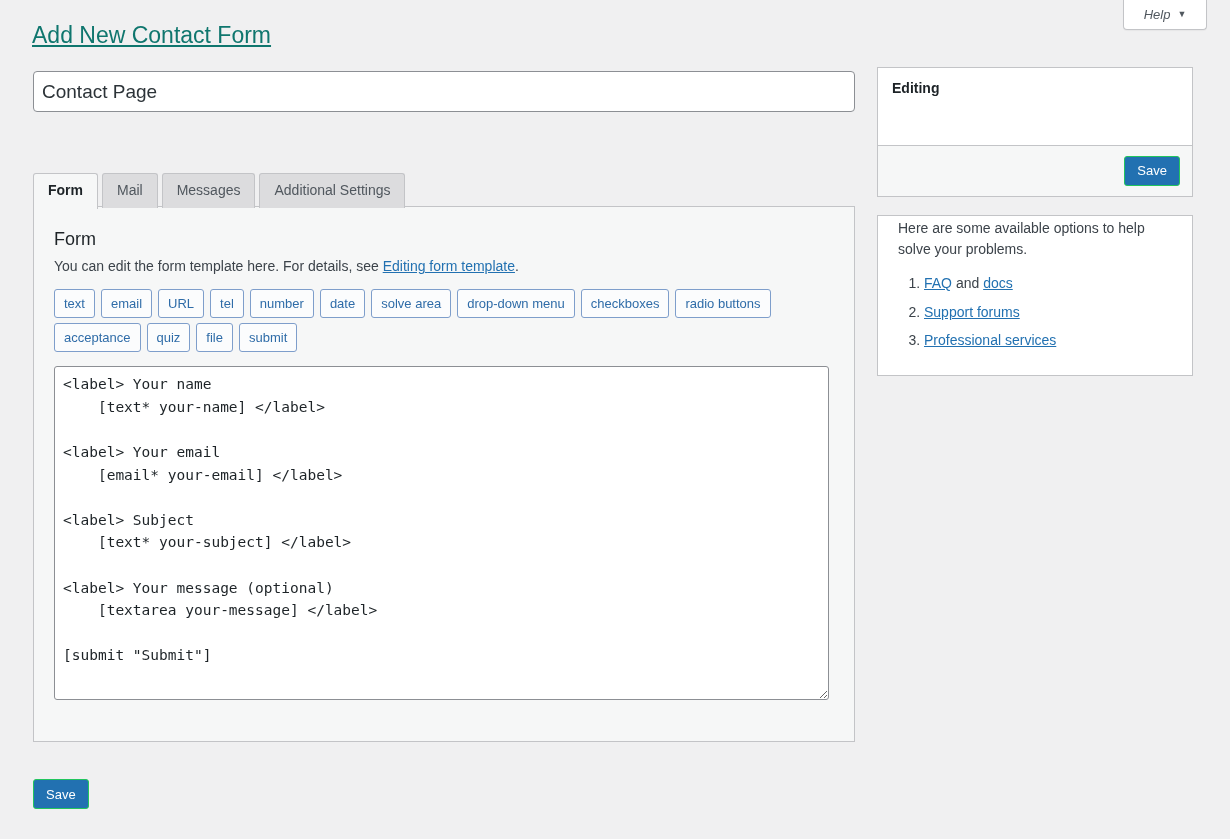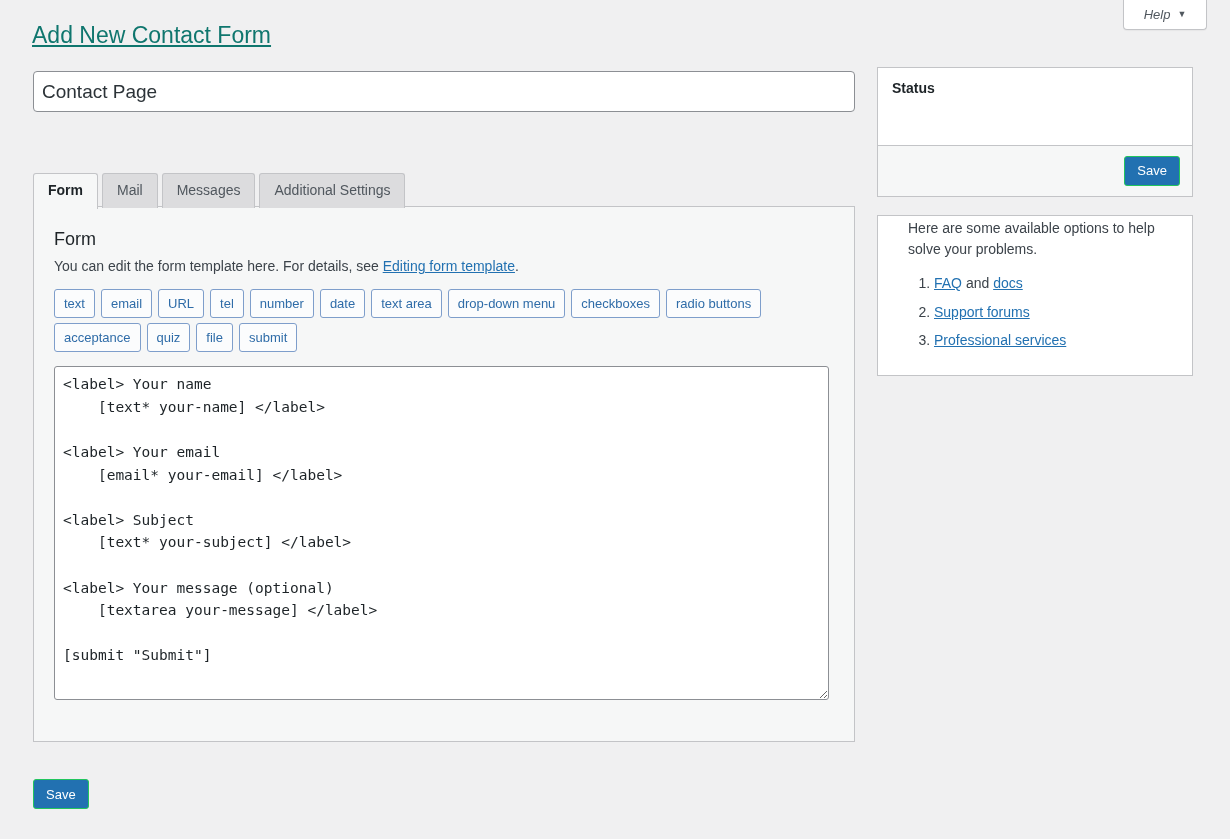--- a/index.html
+++ b/index.html
@@ -247,21 +247,21 @@
   }
   .postbox-footer {
     border-top: 1px solid #c3c4c7;
     background: #f6f7f7;
     padding: 10px 12px;
     display: flex;
     justify-content: flex-end;
     box-sizing: border-box;
   }
   .help-box-inner {
-    padding: 2px 30px 16px;
+    padding: 2px 20px 16px;
   }
   .help-box-inner p {
     margin: 0 0 12px 0;
     font-size: 14px;
     line-height: 1.55;
     color: #3c434a;
   }
   .help-box-inner ol {
     margin: 0;
     padding-left: 26px;
@@ -310,21 +310,21 @@
     </p>
 
     <div class="tag-rows">
       <div class="tag-row">
         <button class="tag-btn">text</button>
         <button class="tag-btn">email</button>
         <button class="tag-btn">URL</button>
         <button class="tag-btn">tel</button>
         <button class="tag-btn">number</button>
         <button class="tag-btn">date</button>
-        <button class="tag-btn">text area</button>
+        <button class="tag-btn">solve area</button>
         <button class="tag-btn">drop-down menu</button>
         <button class="tag-btn">checkboxes</button>
         <button class="tag-btn">radio buttons</button>
       </div>
       <div class="tag-row">
         <button class="tag-btn">acceptance</button>
         <button class="tag-btn">quiz</button>
         <button class="tag-btn">file</button>
         <button class="tag-btn">submit</button>
       </div>
@@ -350,21 +350,21 @@
 </div>
 
 <div class="bottom-save">
   <button class="button-primary">Save</button>
 </div>
 
 <div class="sidebar">
 
   <div class="postbox">
     <div class="postbox-header">
-      <span>Status</span>
+      <span>Editing</span>
     </div>
     <div class="status-body"></div>
     <div class="postbox-footer">
       <button class="button-primary">Save</button>
     </div>
   </div>
 
   <div class="postbox">
     <div class="help-box-inner">
       <p>Here are some available options to help solve your problems.</p>

